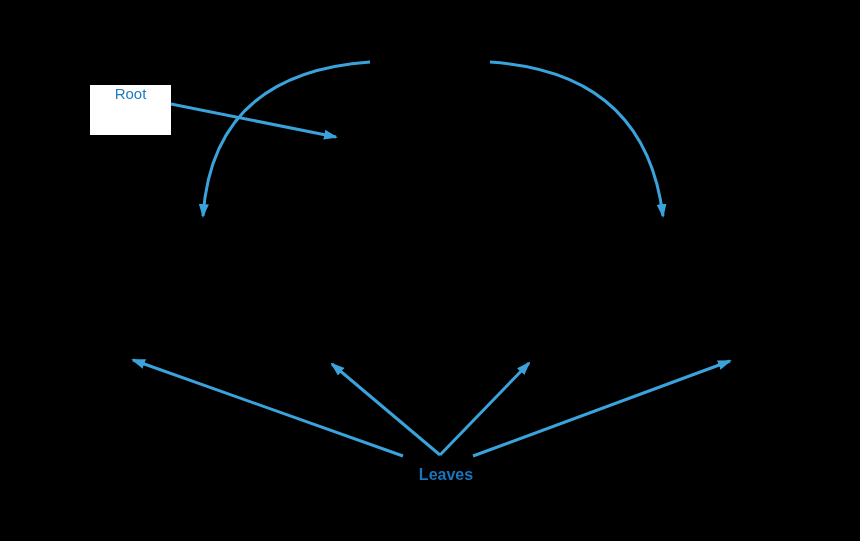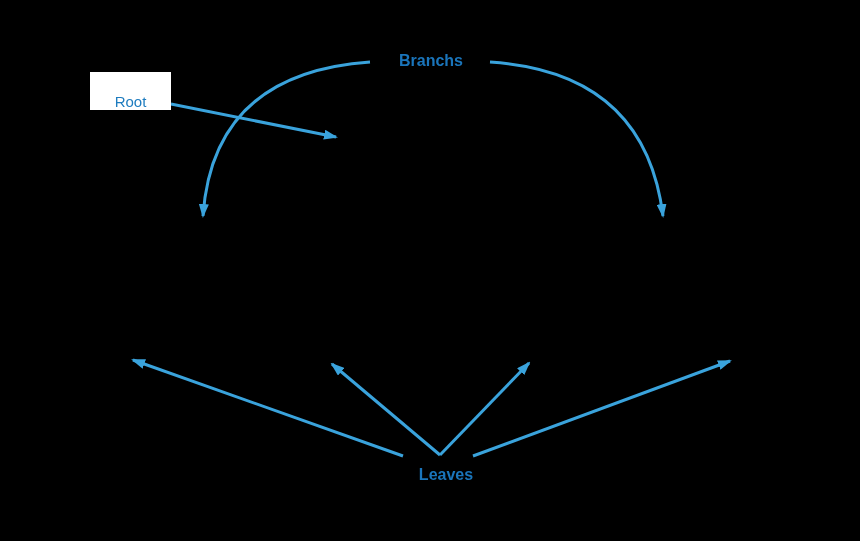--- a/index.html
+++ b/index.html
@@ -37,24 +37,24 @@
     text-align:center;
   }
   .label-branches{
     left:331px;top:52px;width:200px;
   }
   .label-leaves{
     left:346px;top:466px;width:200px;
   }
   .root-box{
     position:absolute;
-    left:90px;top:72px;
-    width:81px;height:38px;
+    left:90px;top:85px;
+    width:81px;height:50px;
     background:var(--root-box);
-    display:flex;align-items:flex-end;justify-content:center;
+    display:flex;align-items:flex-start;justify-content:center;
   }
   .root-box .root-text{
     color:var(--root-text);
     font-size:15px;
     font-weight:normal;
   }
 </style>
 </head>
 <body>
 
@@ -72,21 +72,20 @@
     <path class="arrow-path" marker-end="url(#ah)" d="M 490 62 Q 645 72 663 216"></path>
 
     <path class="arrow-path" marker-end="url(#ah)" d="M 171 104 L 336 137"></path>
 
     <path class="arrow-path" marker-end="url(#ah)" d="M 403 456 L 133 360"></path>
     <path class="arrow-path" marker-end="url(#ah)" d="M 440 455 L 332 364"></path>
     <path class="arrow-path" marker-end="url(#ah)" d="M 440 455 L 529 363"></path>
     <path class="arrow-path" marker-end="url(#ah)" d="M 473 456 L 730 361"></path>
   </svg>
 
-  <div class="label label-branches">Branchs</div>
 
   <div class="root-box">
     <span class="root-text">Root</span>
   </div>
 
   <div class="label label-leaves">Leaves</div>
 
 </div>
 
 </body></html>

